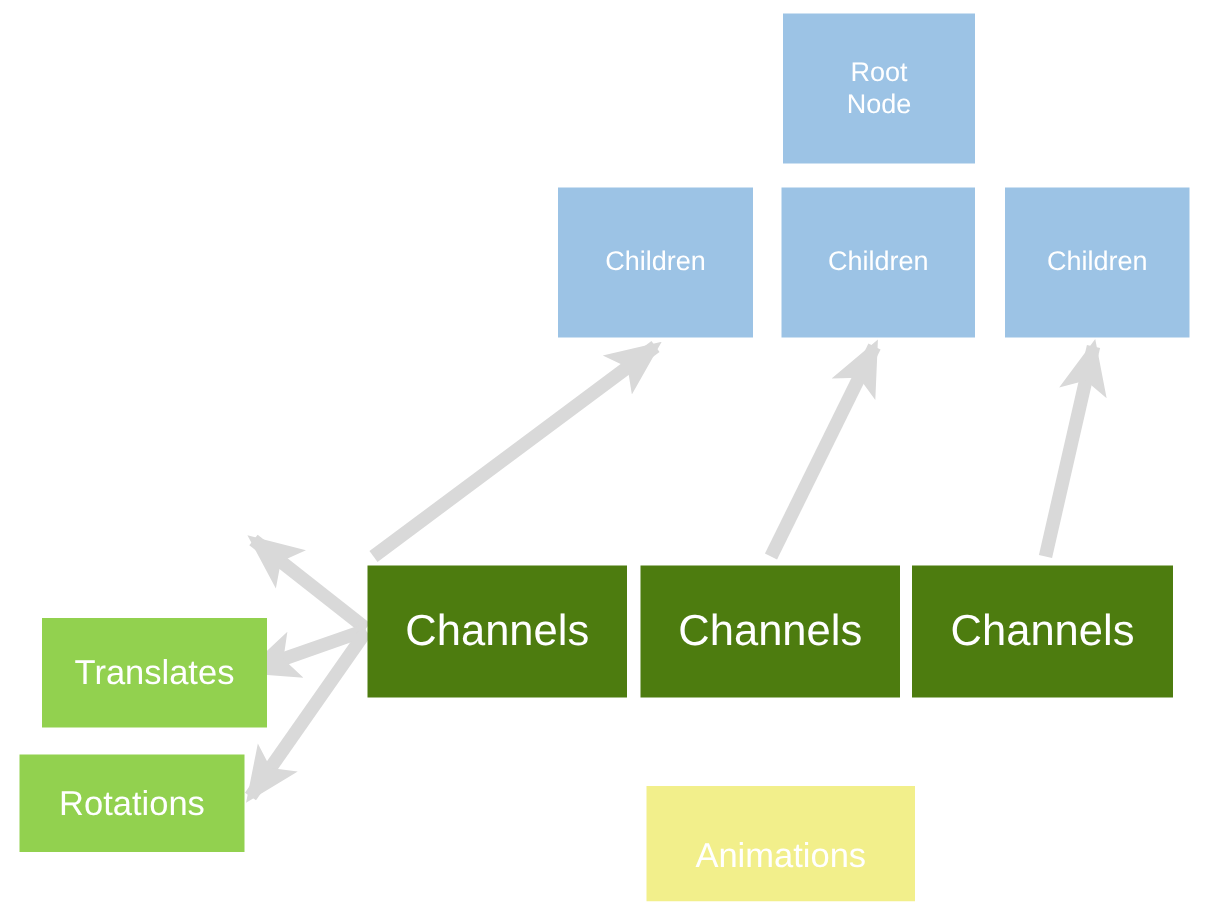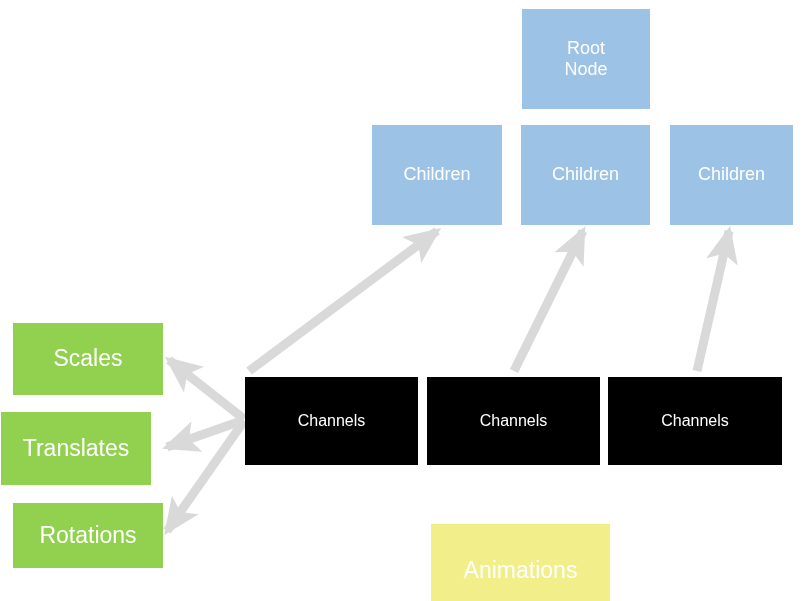--- a/index.html
+++ b/index.html
@@ -23,34 +23,34 @@
     text-align: center;
     color: #ffffff;
     font-weight: 400;
     line-height: 1.18;
     box-sizing: border-box;
     white-space: pre-line;
     z-index: 2;
   }
   .node-blue  { background: #9cc3e5; font-size: 18px; }
   .node-green { background: #92d14f; font-size: 23px; }
-  .node-orange{ background: #000000; font-size: 16px; }
+  .node-orange{ background: #4d7c0f; font-size: 29px; }
   .node-yellow{ background: #f2ef8b; font-size: 23px; }
 
   
   #root-node      { left: 522px; top: 9px;   width: 128px; height: 100px; }
 
   
   #child-1        { left: 372px; top: 125px; width: 130px; height: 100px; }
   #child-2        { left: 521px; top: 125px; width: 129px; height: 100px; }
   #child-3        { left: 670px; top: 125px; width: 123px; height: 100px; }
 
   
   #node-scales     { left: 13px;  top: 323px; width: 150px; height: 72px; }
-  #node-translates { left: 1px;  top: 412px; width: 150px; height: 73px; }
+  #node-translates { left: 28px;  top: 412px; width: 150px; height: 73px; }
   #node-rotations  { left: 13px;  top: 503px; width: 150px; height: 65px; }
 
   
   #channels-1     { left: 245px; top: 377px; width: 173px; height: 88px; }
   #channels-2     { left: 427px; top: 377px; width: 173px; height: 88px; }
   #channels-3     { left: 608px; top: 377px; width: 174px; height: 88px; }
 
   
   #animations     { left: 431px; top: 484px; width: 179px; height: 93px; margin-top: 40px; }
 
@@ -88,21 +88,20 @@
     <line x1="244" y1="421" x2="167" y2="531" stroke="#d9d9d9" stroke-width="9" marker-end="url(#ah)"></line>
   </svg>
 
   <div class="node node-blue" id="root-node">Root
 Node</div>
 
   <div class="node node-blue" id="child-1">Children</div>
   <div class="node node-blue" id="child-2">Children</div>
   <div class="node node-blue" id="child-3">Children</div>
 
-  <div class="node node-green" id="node-scales">Scales</div>
   <div class="node node-green" id="node-translates">Translates</div>
   <div class="node node-green" id="node-rotations">Rotations</div>
 
   <div class="node node-orange" id="channels-1">Channels</div>
   <div class="node node-orange" id="channels-2">Channels</div>
   <div class="node node-orange" id="channels-3">Channels</div>
 
   <div class="node node-yellow" id="animations">Animations</div>
 
 </div>

